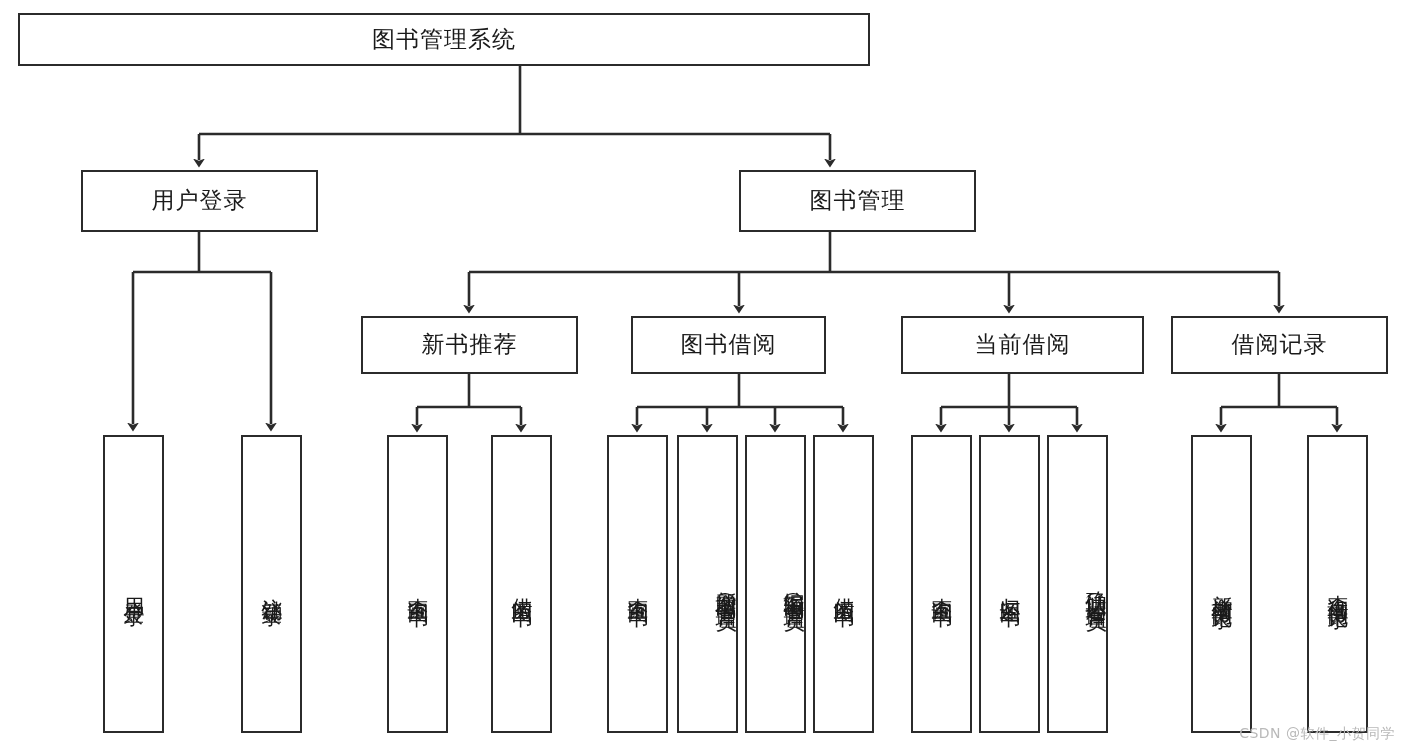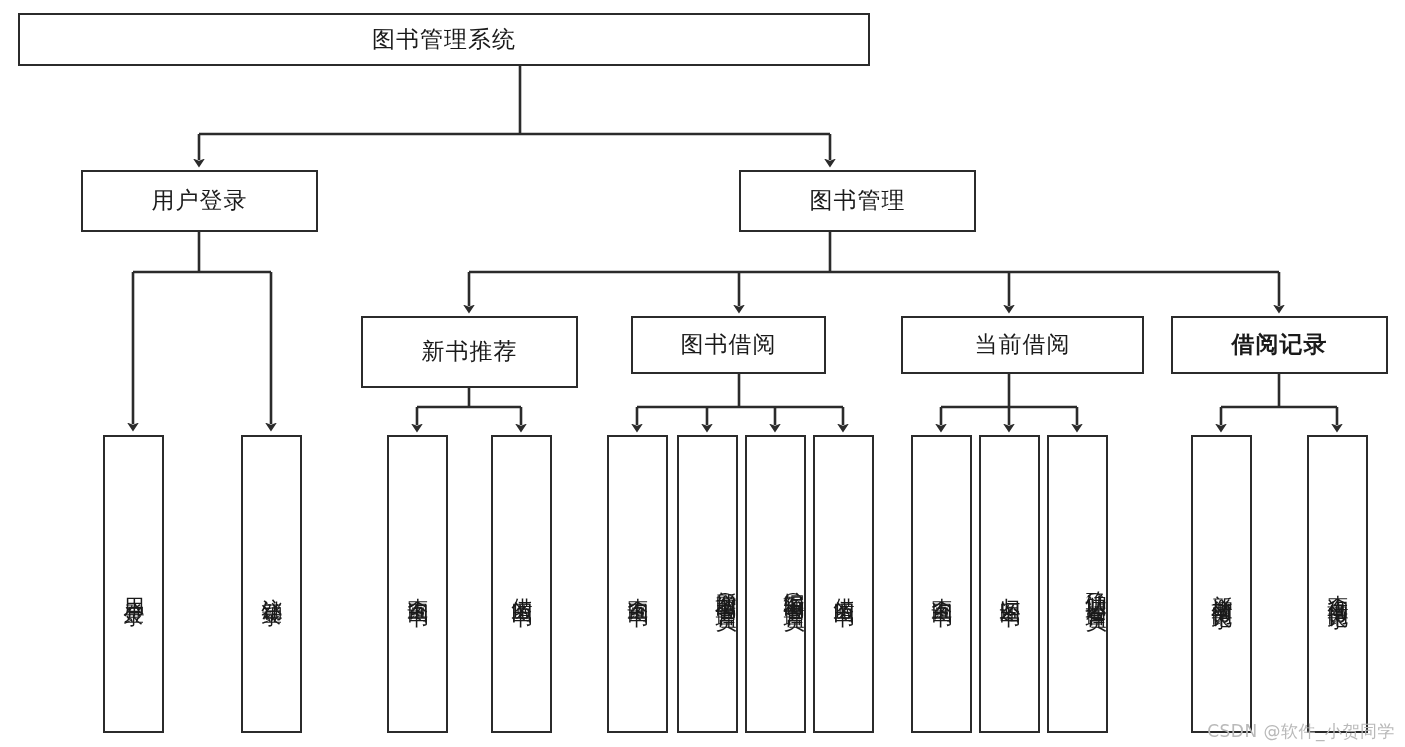--- a/index.html
+++ b/index.html
@@ -56,21 +56,21 @@
     white-space: nowrap;
     overflow: hidden;
   }
   .node-v.center-text {
     align-items: center;
   }
   #watermark {
     position: absolute;
     right: 10px;
     bottom: 4px;
-    font-size: 17px;
+    font-size: 14px;
     color: #b9b9b9;
     z-index: 5;
     white-space: nowrap;
     letter-spacing: 0.5px;
   }
 </style>
 </head>
 <body>
 
 <div id="diagram-root">
@@ -124,24 +124,24 @@
       <path d="M1221,407 L1221,425" marker-end="url(#arrow)"></path>
       <path d="M1337,407 L1337,425" marker-end="url(#arrow)"></path>
     </g>
   </svg>
 
   <div class="node node-root" style="left:18px; top:13px; width:852px; height:53px;">图书管理系统</div>
 
   <div class="node node-h" style="left:81px; top:170px; width:237px; height:62px;">用户登录</div>
   <div class="node node-h" style="left:711px; top:170px; width:237px; height:62px;margin-left:28px;">图书管理</div>
 
-  <div class="node node-h" style="left:361px; top:316px; width:217px; height:72px;">新书推荐</div>
+  <div class="node node-h" style="left:361px; top:316px; width:217px; height:58px;">新书推荐</div>
   <div class="node node-h" style="left:631px; top:316px; width:195px; height:58px;">图书借阅</div>
   <div class="node node-h" style="left:901px; top:316px; width:243px; height:58px;">当前借阅</div>
-  <div class="node node-h" style="left:1171px; top:316px; width:217px; height:58px;font-weight:bold;">借阅记录</div>
+  <div class="node node-h" style="left:1171px; top:316px; width:217px; height:58px;">借阅记录</div>
 
   <div class="node node-v center-text" style="left:103px; top:435px; width:61px; height:298px;">用户登录</div>
   <div class="node node-v center-text" style="left:241px; top:435px; width:61px; height:298px;">注销登录</div>
 
   <div class="node node-v center-text" style="left:387px; top:435px; width:61px; height:298px;">查询图书</div>
   <div class="node node-v center-text" style="left:491px; top:435px; width:61px; height:298px;">借阅图书</div>
 
   <div class="node node-v center-text" style="left:607px; top:435px; width:61px; height:298px;">查询图书</div>
   <div class="node node-v" style="left:677px; top:435px; width:61px; height:298px;">新增图书（管理员）</div>
   <div class="node node-v" style="left:745px; top:435px; width:61px; height:298px;">编辑图书（管理员）</div>

